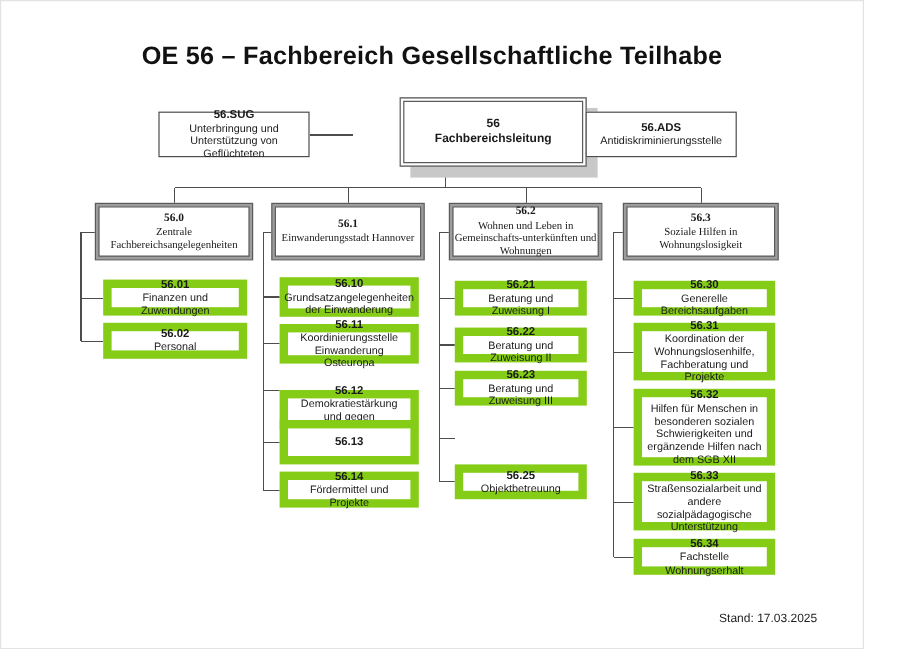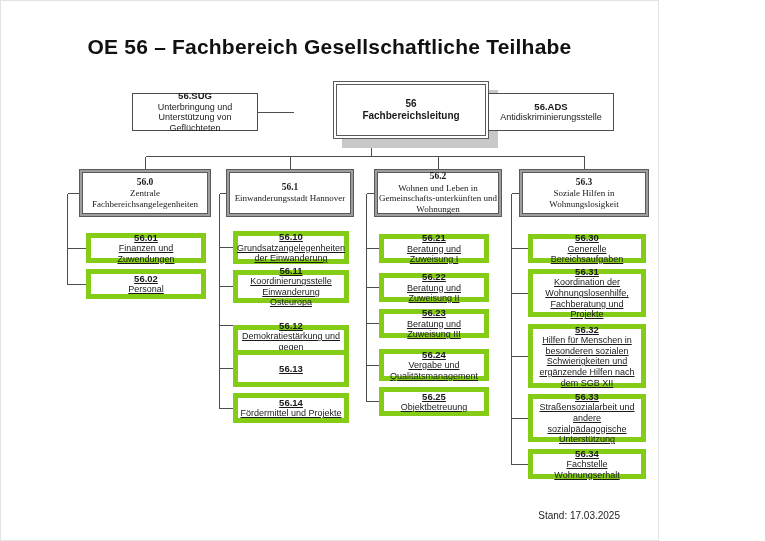--- a/index.html
+++ b/index.html
@@ -1,35 +1,35 @@
 <!DOCTYPE html>
 <html lang="de"><head>
 <meta charset="utf-8">
 <style>
   html,body{margin:0;padding:0;background:#fff;}
   #page{
-    position:relative;width:659px;height:541px;background:#ffffff;
+    position:relative;width:720px;height:541px;background:#ffffff;
     font-family:"Liberation Sans", sans-serif;color:#1a1a1a;
     overflow:hidden;border:1px solid #e3e3e3;box-sizing:border-box;
   }
   #title{
     position:absolute;top:34px;left:0;width:100%;text-align:center;
     font-size:21px;font-weight:bold;color:#111;letter-spacing:0.2px;
   }
   #connectors{position:absolute;left:0;top:0;width:765px;height:541px;}
   #connectors line{stroke:#4d4d4d;stroke-width:1;shape-rendering:crispEdges;}
   .box{
     position:absolute;background:#fff;box-sizing:border-box;
     display:flex;flex-direction:column;align-items:center;justify-content:center;
     text-align:center;padding:2px 2px;line-height:1.18;
   }
   .box .code{font-weight:bold;font-size:9.5px;}
   .box .label{font-size:9px;}
   .plain{border:1px solid #4d4d4d;align-items:center;}
-  .sub{border:5px solid #84cc16;text-decoration:underline;}
+  .sub{border:7px solid #84cc16;}
   .head{
     border:1px solid #5a5a5a;
     box-shadow: inset 0 0 0 2px #9d9d9d, inset 0 0 0 3px #5a5a5a;
     font-family: Liberation Serif, serif;
   }
   .root{
     border:1px solid #5a5a5a;
     box-shadow: inset 0 0 0 2px #ffffff, inset 0 0 0 3px #5a5a5a, 9px 9px 0 0 #c8c8c8;
     margin-left: 39px;
   }
@@ -152,24 +152,20 @@
     <div class="label">Beratung und Zuweisung I</div>
   </div>
   <div class="box sub" style="left:378px;top:272px;width:110px;height:29px">
     <div class="code">56.22</div>
     <div class="label">Beratung und Zuweisung II</div>
   </div>
   <div class="box sub" style="left:378px;top:308px;width:110px;height:29px">
     <div class="code">56.23</div>
     <div class="label">Beratung und Zuweisung III</div>
   </div>
-  <div class="box sub" style="left:378px;top:348px;width:110px;height:32px">
-    <div class="code">56.24</div>
-    <div class="label">Vergabe und Qualitätsmanagement</div>
-  </div>
   <div class="box sub" style="left:378px;top:386px;width:110px;height:29px">
     <div class="code">56.25</div>
     <div class="label">Objektbetreuung</div>
   </div>
 
   <div class="box sub" style="left:527px;top:233px;width:118px;height:29px">
     <div class="code">56.30</div>
     <div class="label">Generelle Bereichsaufgaben</div>
   </div>
   <div class="box sub" style="left:527px;top:268px;width:118px;height:48px">

